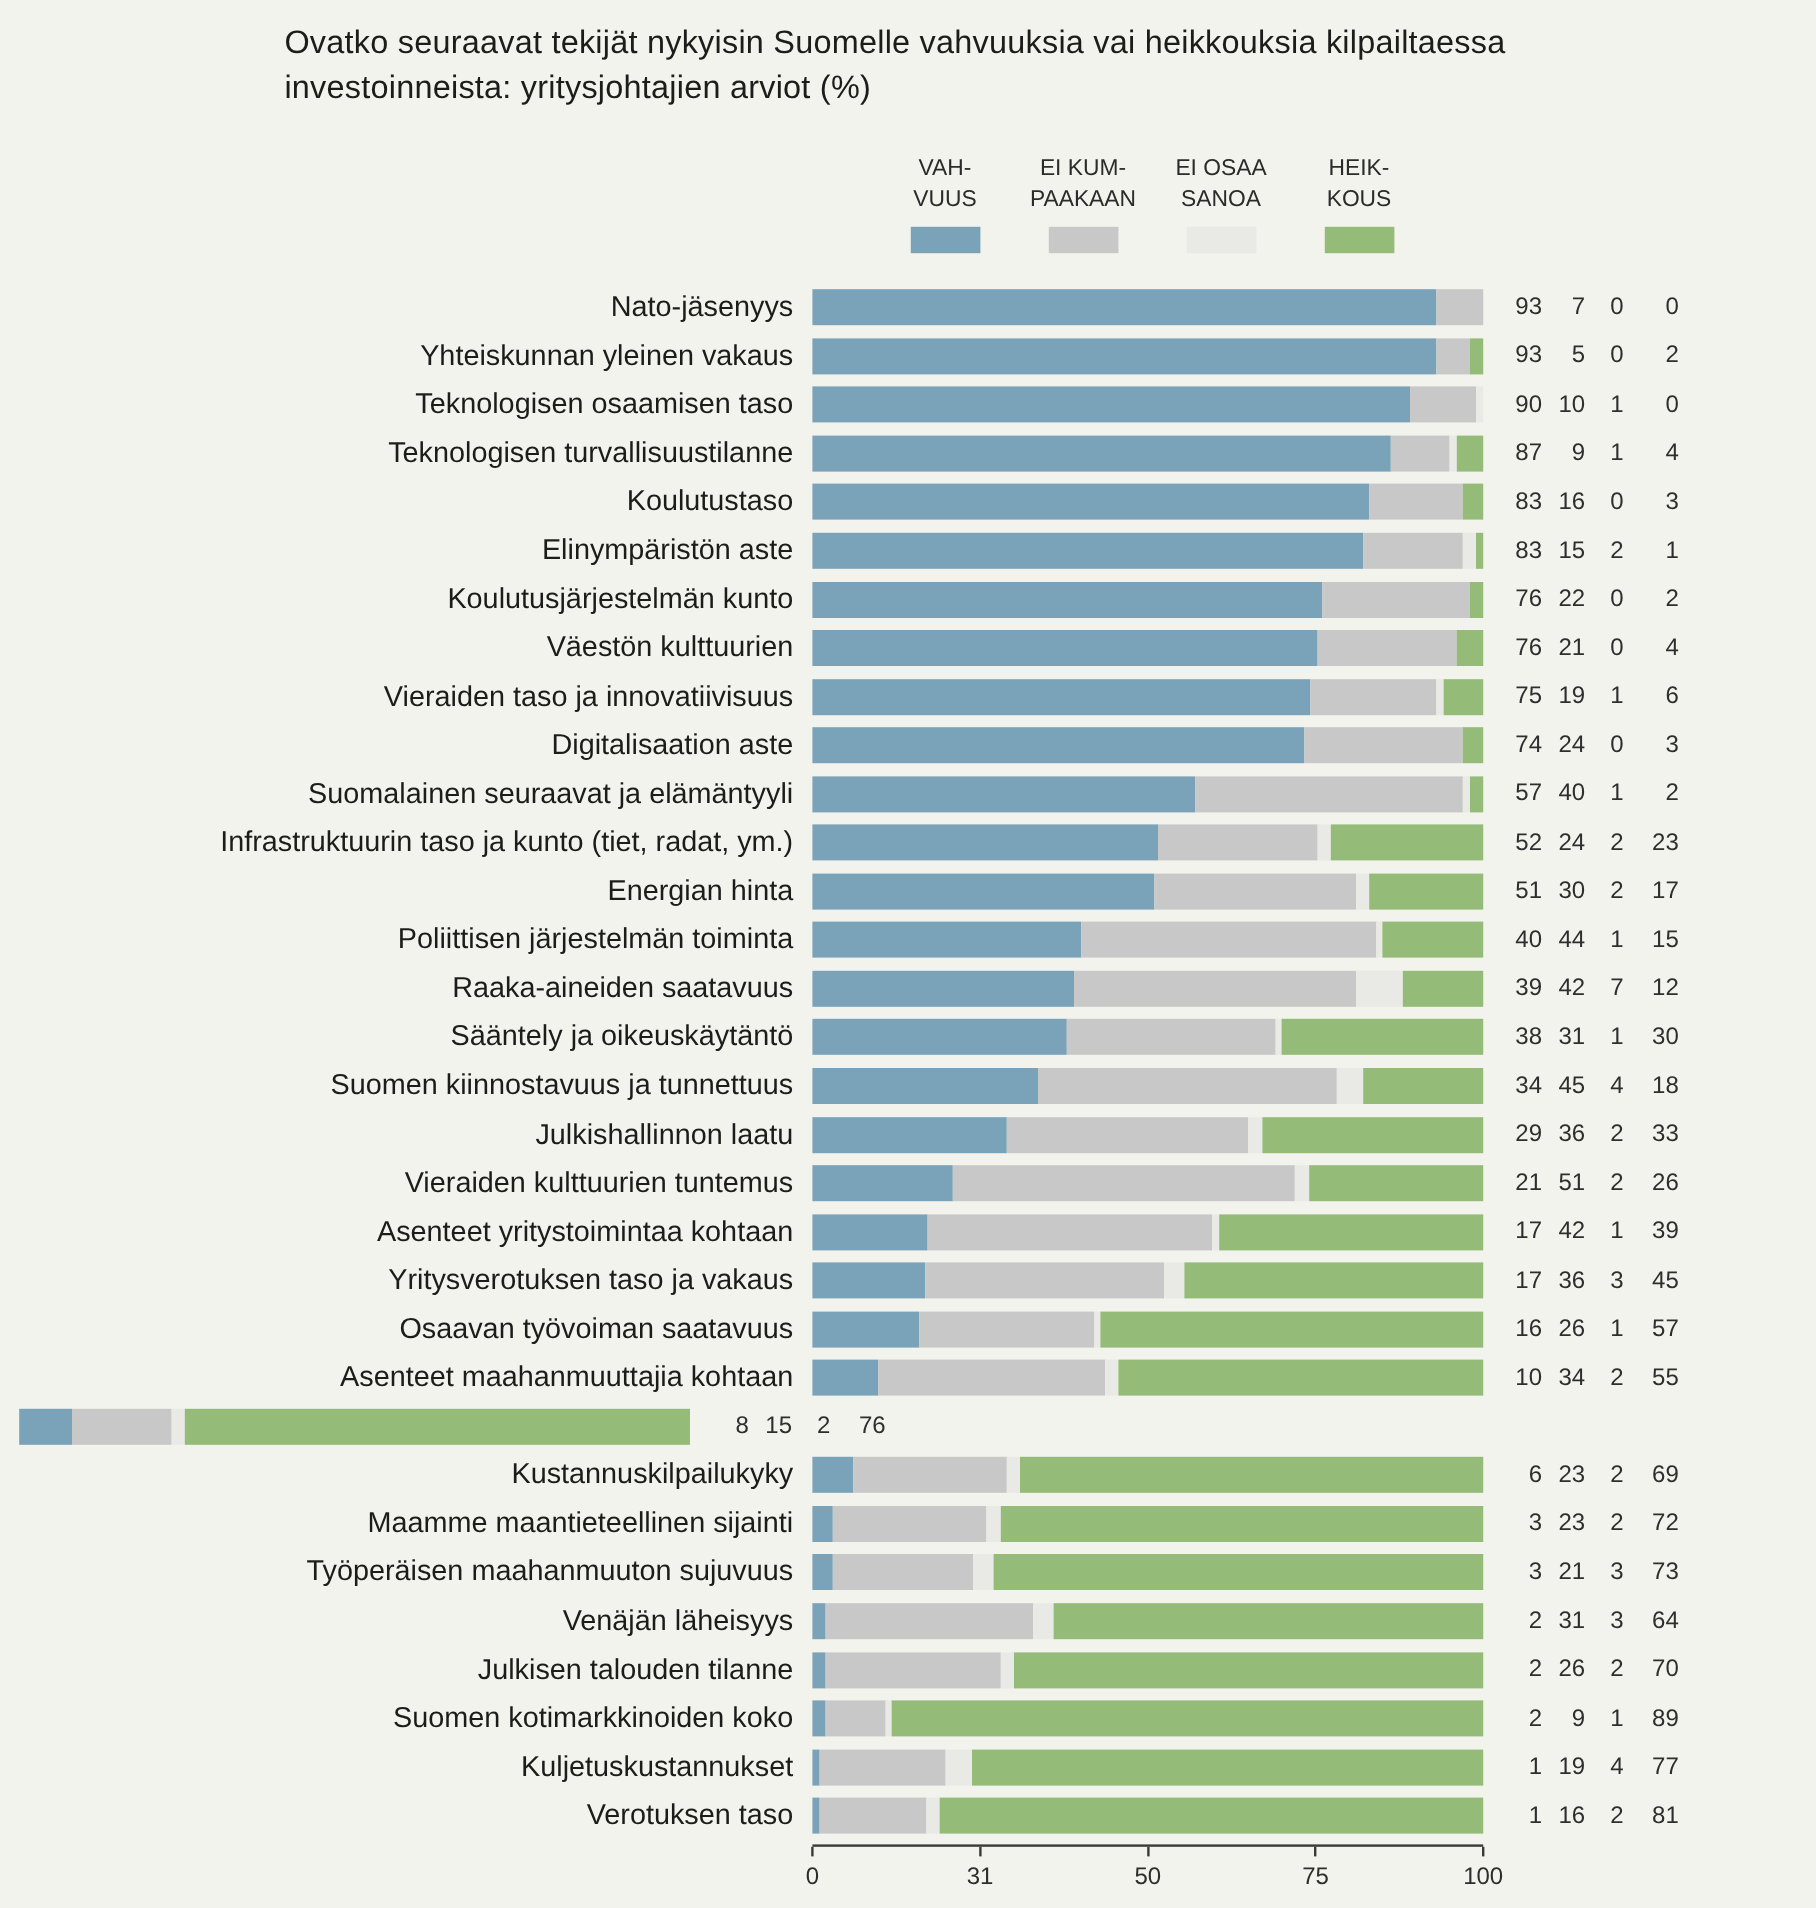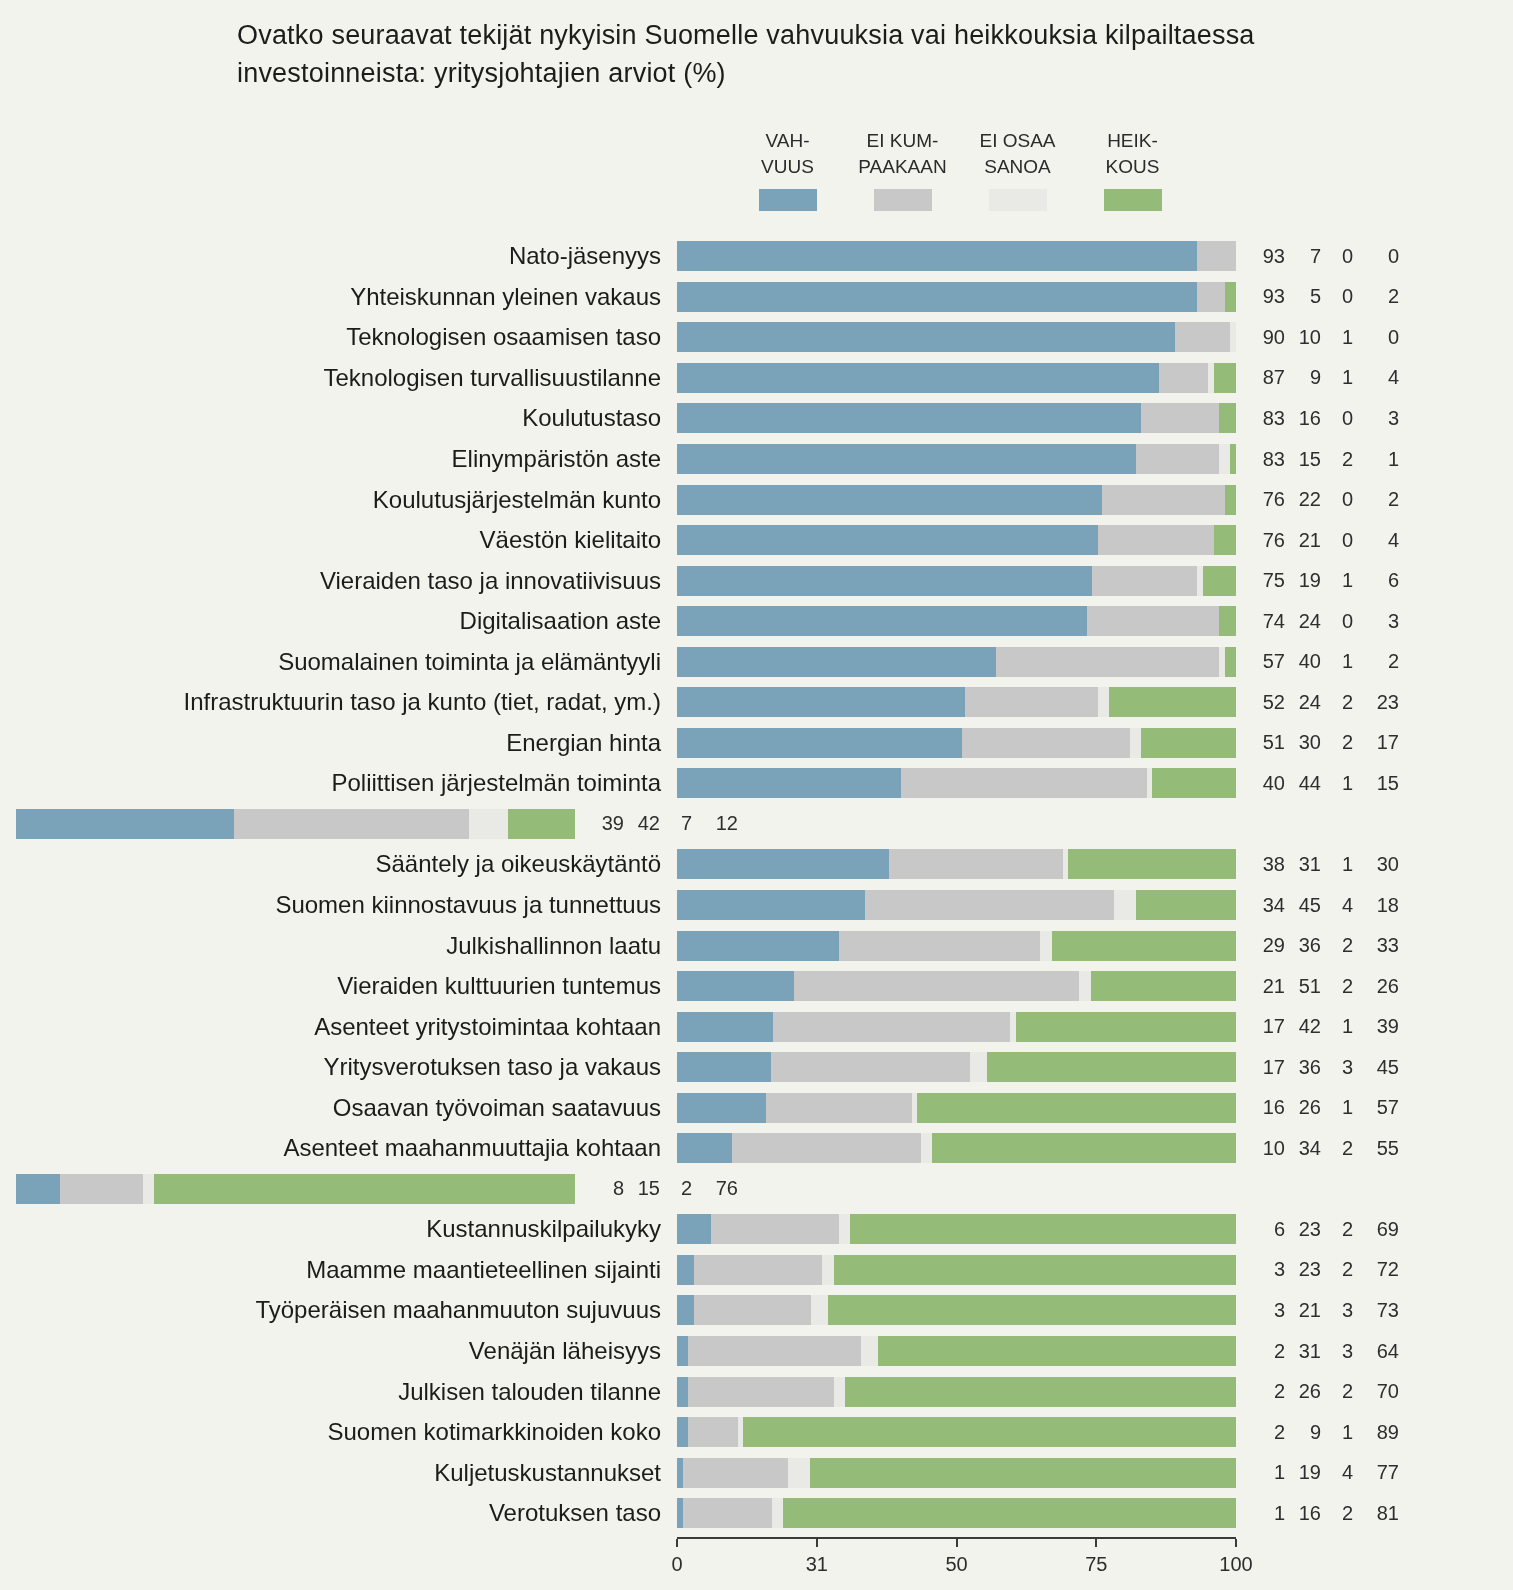--- a/index.html
+++ b/index.html
@@ -186,21 +186,21 @@
         <div class="seg" style="width: 2%; background: rgb(148, 187, 120);"></div>
       </div>
       <div class="vals">
         <span class="c0">76</span>
         <span class="c1">22</span>
         <span class="c2">0</span>
         <span class="c3">2</span>
       </div>
     </div>
     <div class="row">
-      <div class="row-label">Väestön kielitaito</div>
+      <div class="row-label">Väestön kulttuurien</div>
       <div class="bar">
         <div class="seg" style="width: 75.2475%; background: rgb(122, 162, 184);"></div>
         <div class="seg" style="width: 20.7921%; background: rgb(200, 200, 200);"></div>
         <div class="seg" style="width: 0%; background: rgb(233, 233, 230);"></div>
         <div class="seg" style="width: 3.9604%; background: rgb(148, 187, 120);"></div>
       </div>
       <div class="vals">
         <span class="c0">76</span>
         <span class="c1">21</span>
         <span class="c2">0</span>
@@ -231,21 +231,21 @@
         <div class="seg" style="width: 2.9703%; background: rgb(148, 187, 120);"></div>
       </div>
       <div class="vals">
         <span class="c0">74</span>
         <span class="c1">24</span>
         <span class="c2">0</span>
         <span class="c3">3</span>
       </div>
     </div>
     <div class="row">
-      <div class="row-label">Suomalainen toiminta ja elämäntyyli</div>
+      <div class="row-label">Suomalainen seuraavat ja elämäntyyli</div>
       <div class="bar">
         <div class="seg" style="width: 57%; background: rgb(122, 162, 184);"></div>
         <div class="seg" style="width: 40%; background: rgb(200, 200, 200);"></div>
         <div class="seg" style="width: 1%; background: rgb(233, 233, 230);"></div>
         <div class="seg" style="width: 2%; background: rgb(148, 187, 120);"></div>
       </div>
       <div class="vals">
         <span class="c0">57</span>
         <span class="c1">40</span>
         <span class="c2">1</span>
@@ -291,20 +291,21 @@
         <div class="seg" style="width: 15%; background: rgb(148, 187, 120);"></div>
       </div>
       <div class="vals">
         <span class="c0">40</span>
         <span class="c1">44</span>
         <span class="c2">1</span>
         <span class="c3">15</span>
       </div>
     </div>
     <div class="row">
+      <div class="row-label">Raaka-aineiden saatavuus</div>
       <div class="bar">
         <div class="seg" style="width: 39%; background: rgb(122, 162, 184);"></div>
         <div class="seg" style="width: 42%; background: rgb(200, 200, 200);"></div>
         <div class="seg" style="width: 7%; background: rgb(233, 233, 230);"></div>
         <div class="seg" style="width: 12%; background: rgb(148, 187, 120);"></div>
       </div>
       <div class="vals">
         <span class="c0">39</span>
         <span class="c1">42</span>
         <span class="c2">7</span>

